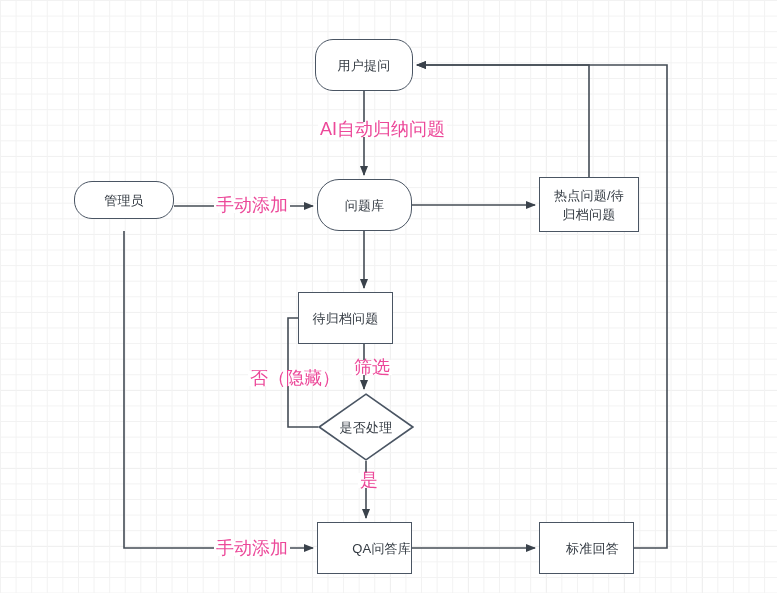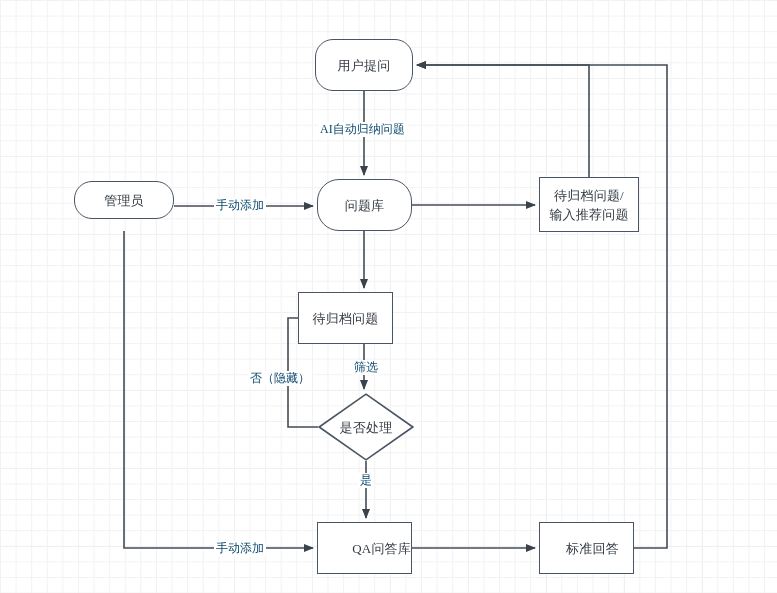--- a/index.html
+++ b/index.html
@@ -16,21 +16,21 @@
       linear-gradient(to right, #f2f2f2 1px, transparent 1px),
       linear-gradient(to bottom, #f2f2f2 1px, transparent 1px),
       linear-gradient(to right, #e8e8e8 1px, transparent 1px),
       linear-gradient(to bottom, #e8e8e8 1px, transparent 1px);
     background-size:
       15.6px 15.6px,
       15.6px 15.6px,
       78px 78px,
       78px 78px;
     overflow: hidden;
-    font-family: Liberation Serif, serif;
+    font-family: Liberation Sans, sans-serif;
   }
   #edges {
     position: absolute;
     left: 0;
     top: 0;
     width: 777px;
     height: 593px;
   }
   .node {
     position: absolute;
@@ -63,22 +63,22 @@
     height: 100%;
     z-index: 0;
   }
   .diamond .label {
     position: relative;
     z-index: 1;
   }
   .edge-label {
     position: absolute;
     background: #ffffff;
-    color: #0c4a6e;
-    font-size: 12px;
+    color: #ec4899;
+    font-size: 18px;
     line-height: 15px;
     white-space: nowrap;
     padding: 0 2px;
     z-index: 4;
   }
   .label {
     white-space: pre-line;
   }
 </style>
 </head>
@@ -122,21 +122,21 @@
 
   <div class="node rounded" style="left:74px; top:181px; width:100px; height:38px;">
     <span class="label">管理员</span>
   </div>
 
   <div class="node" style="left:317px; top:179px; width:95px; height:52px;border-radius:22px;">
     <span class="label">问题库</span>
   </div>
 
   <div class="node" style="left:539px; top:177px; width:100px; height:55px;">
-    <span class="label" style="display: block; width: 82px;">待归档问题/输入推荐问题</span>
+    <span class="label" style="display: block; width: 82px;">热点问题/待归档问题</span>
   </div>
 
   <div class="node" style="left:298px; top:292px; width:95px; height:52px;">
     <span class="label">待归档问题</span>
   </div>
 
   <div class="node diamond" style="left:318px; top:393px; width:96px; height:68px;">
     <svg class="diamond-shape" viewBox="0 0 96 68" preserveAspectRatio="none">
       <polygon points="48,1.2 94.8,34 48,66.8 1.2,34" fill="#ffffff" stroke="#4a5563" stroke-width="1.6"></polygon>
     </svg>

